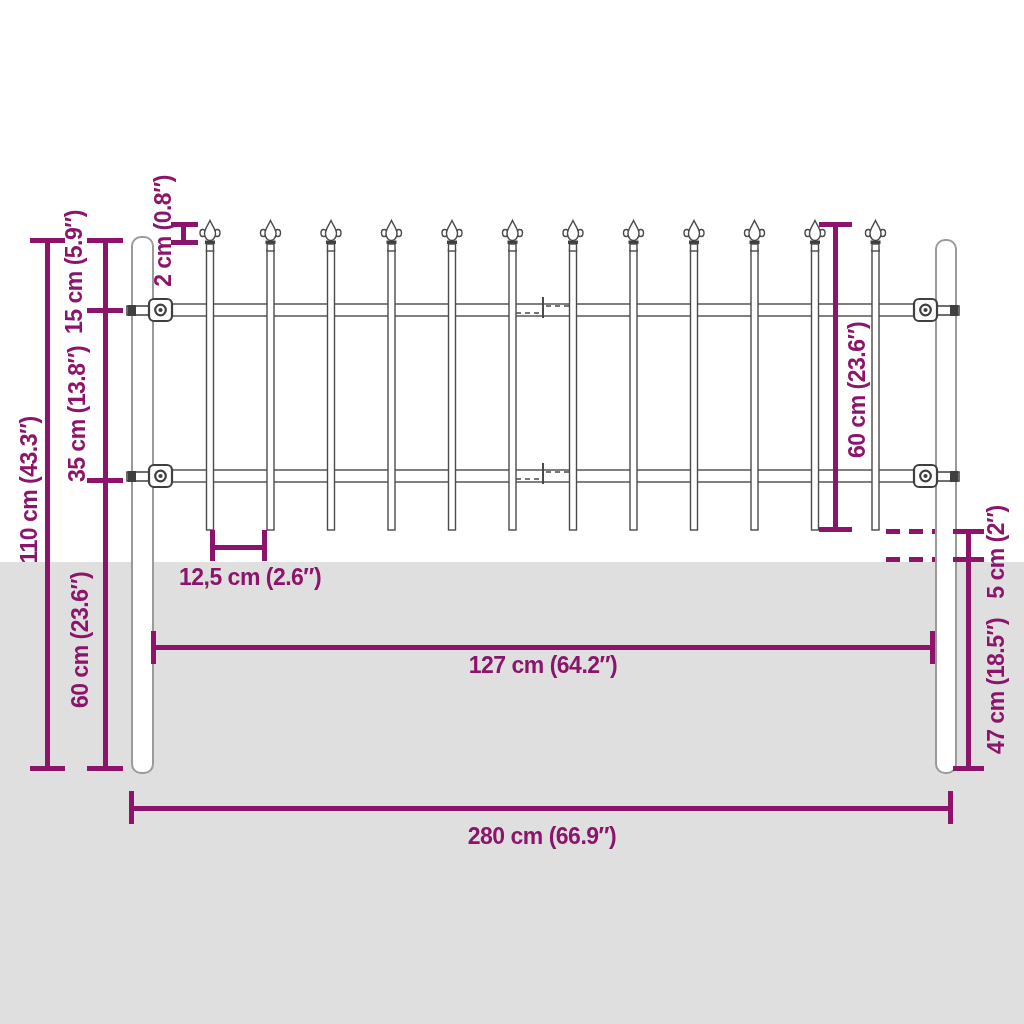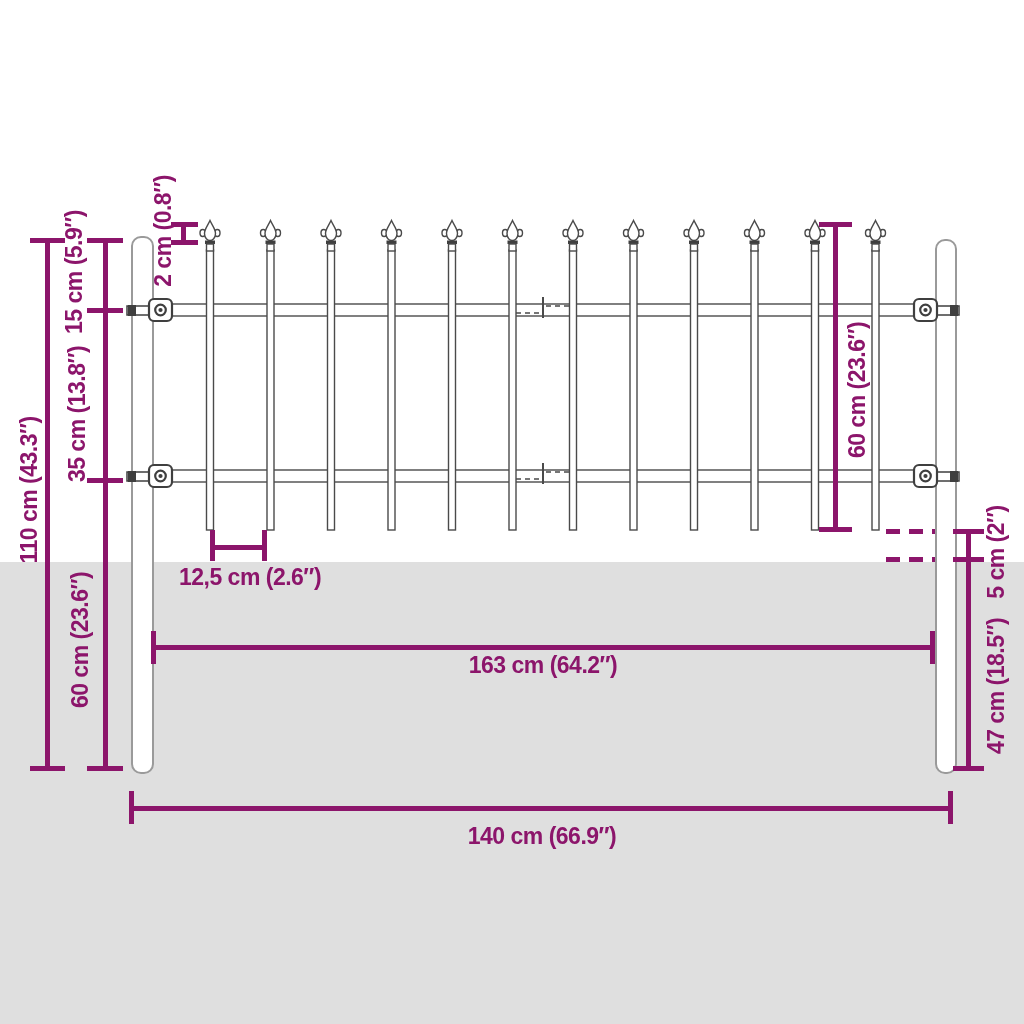--- a/index.html
+++ b/index.html
@@ -282,23 +282,23 @@
     <div class="dim" style="left:212px;top:545px;width:55px;height:5px"></div>
     <div class="dim" style="left:210px;top:530px;width:5px;height:31px"></div>
     <div class="dim" style="left:262px;top:530px;width:5px;height:31px"></div>
     <span class="dim-label" style="left:250px;top:577px">12,5 cm (2.6″)</span>
   </div>
 
   <div>
     <div class="dim" style="left:153px;top:645px;width:780px;height:5px"></div>
     <div class="dim" style="left:151px;top:631px;width:5px;height:33px"></div>
     <div class="dim" style="left:930px;top:631px;width:5px;height:33px"></div>
-    <span class="dim-label" style="left:543px;top:665px">163 cm (64.2″)</span>
+    <span class="dim-label" style="left:543px;top:665px">127 cm (64.2″)</span>
   </div>
 
   <div>
     <div class="dim" style="left:131px;top:806px;width:822px;height:5px"></div>
     <div class="dim" style="left:129px;top:791px;width:5px;height:33px"></div>
     <div class="dim" style="left:948px;top:791px;width:5px;height:33px"></div>
-    <span class="dim-label" style="left:542px;top:836px">140 cm (66.9″)</span>
+    <span class="dim-label" style="left:542px;top:836px">280 cm (66.9″)</span>
   </div>
 
 </div>
 
 </body></html>

